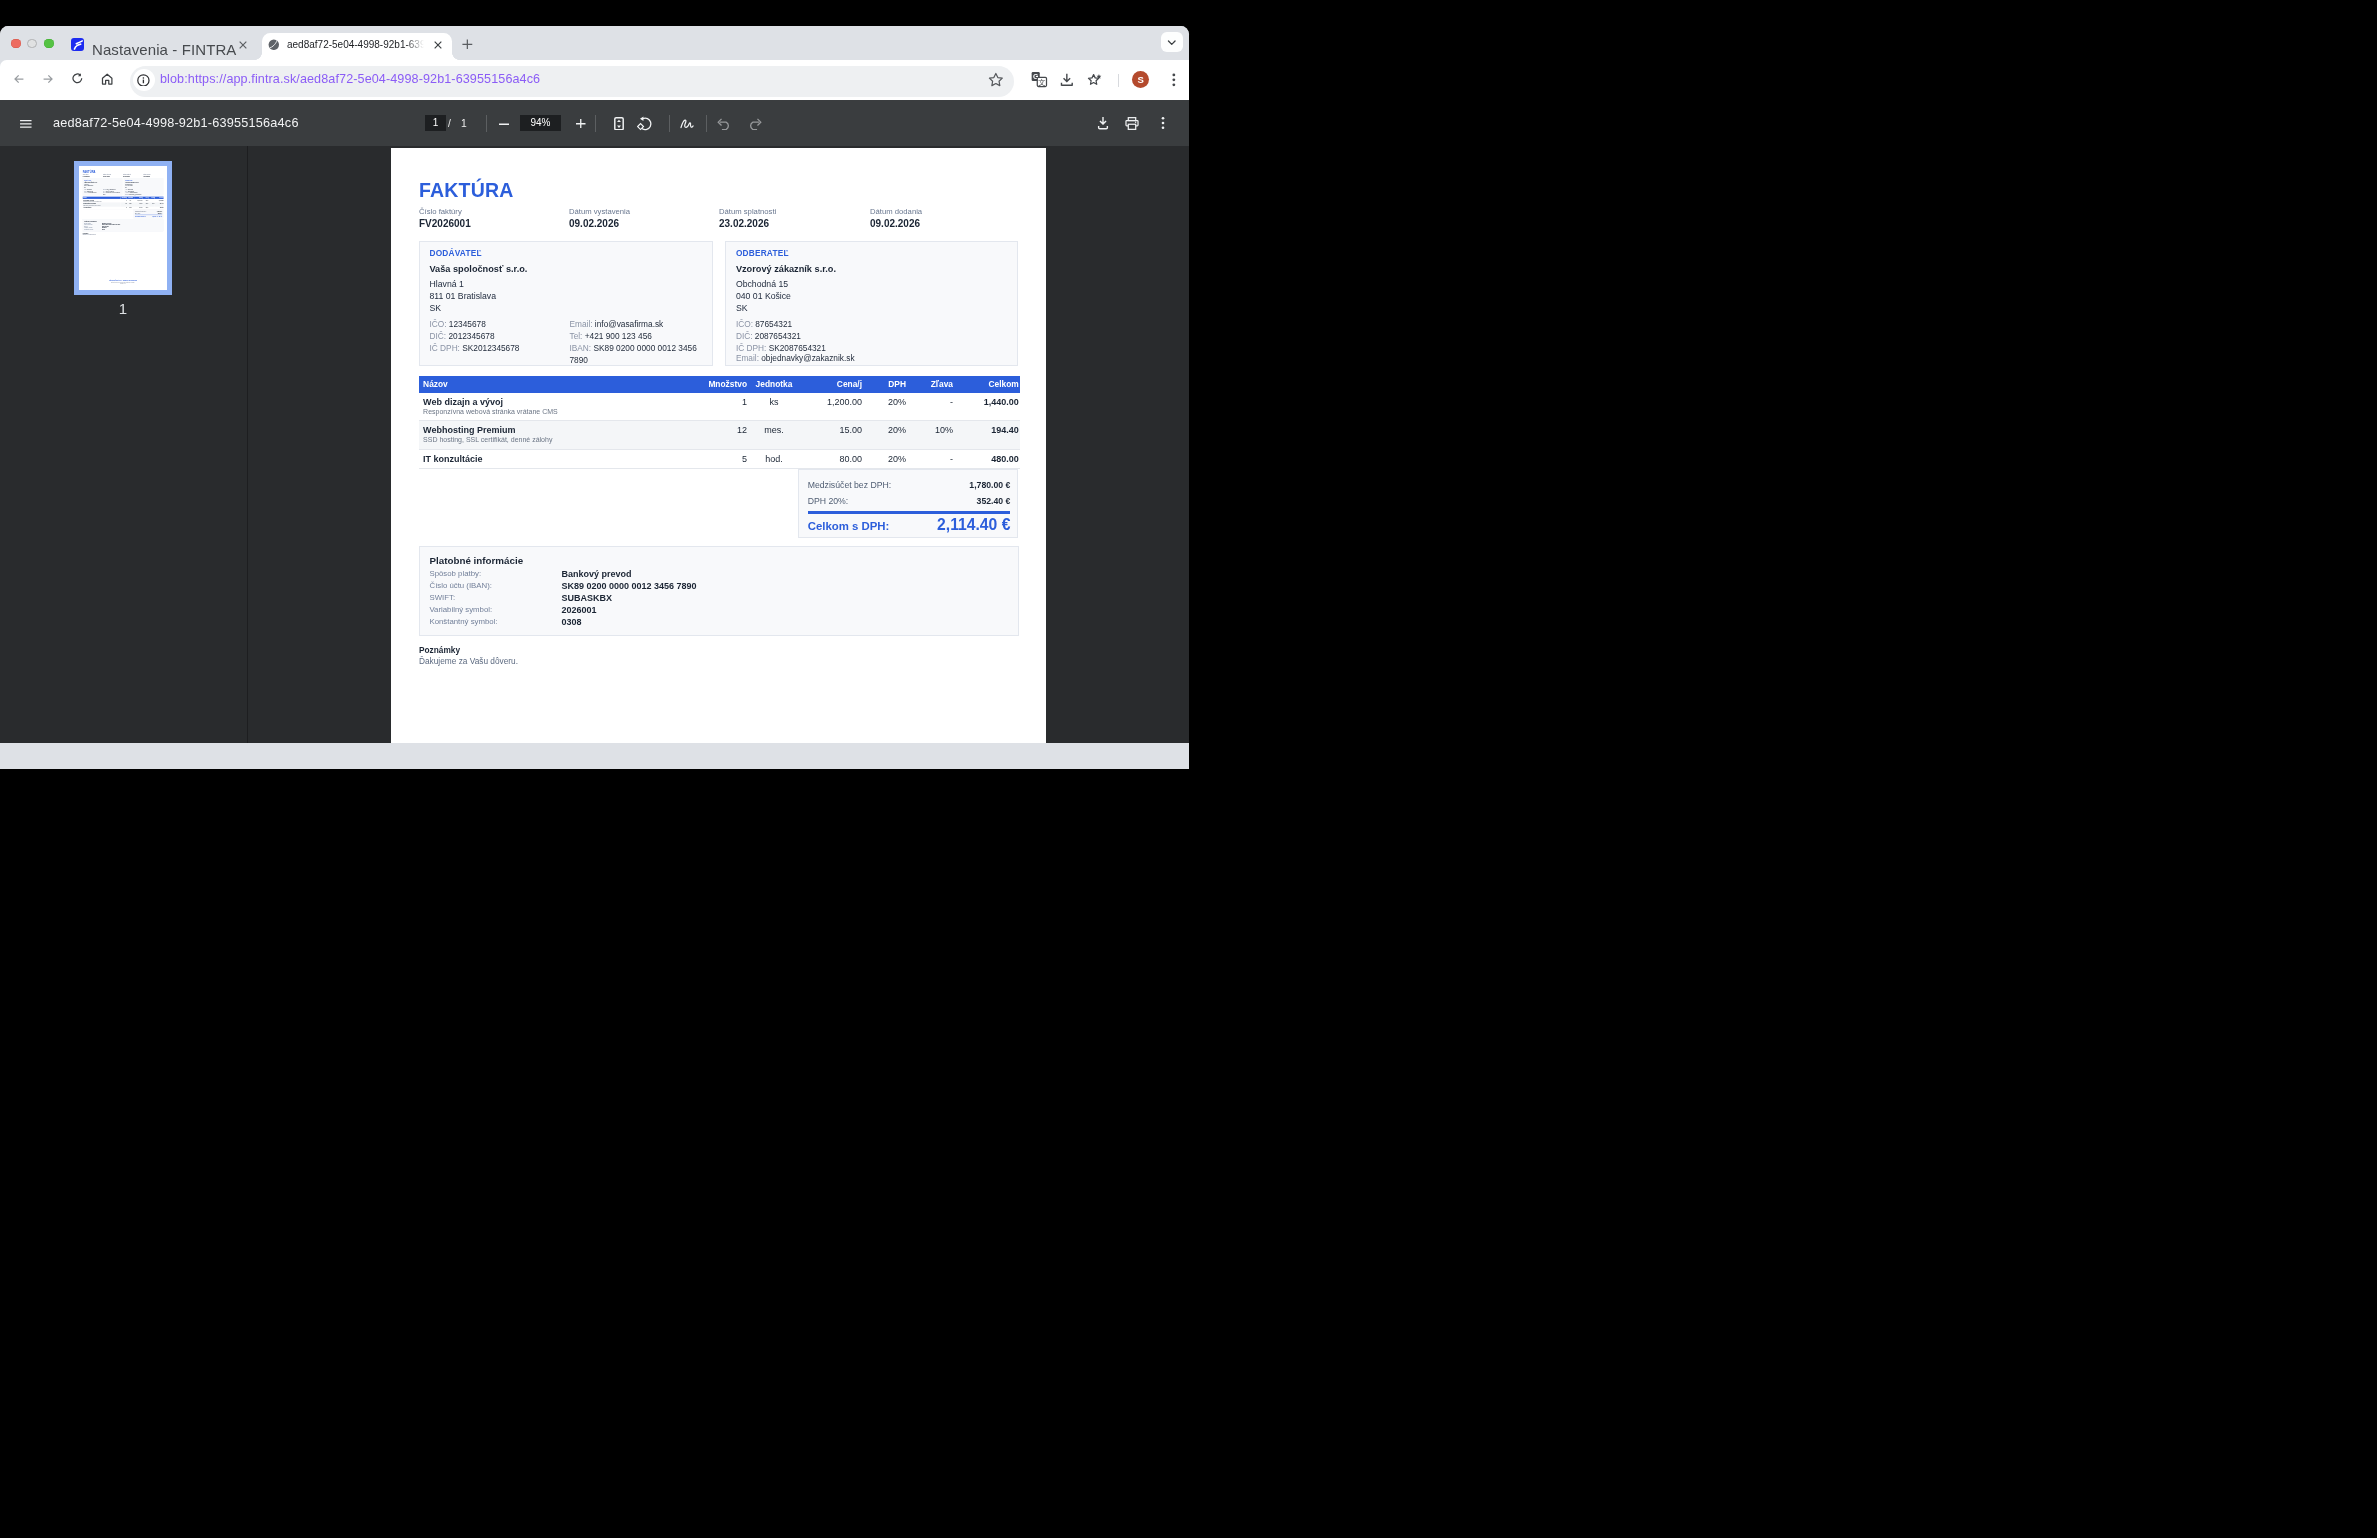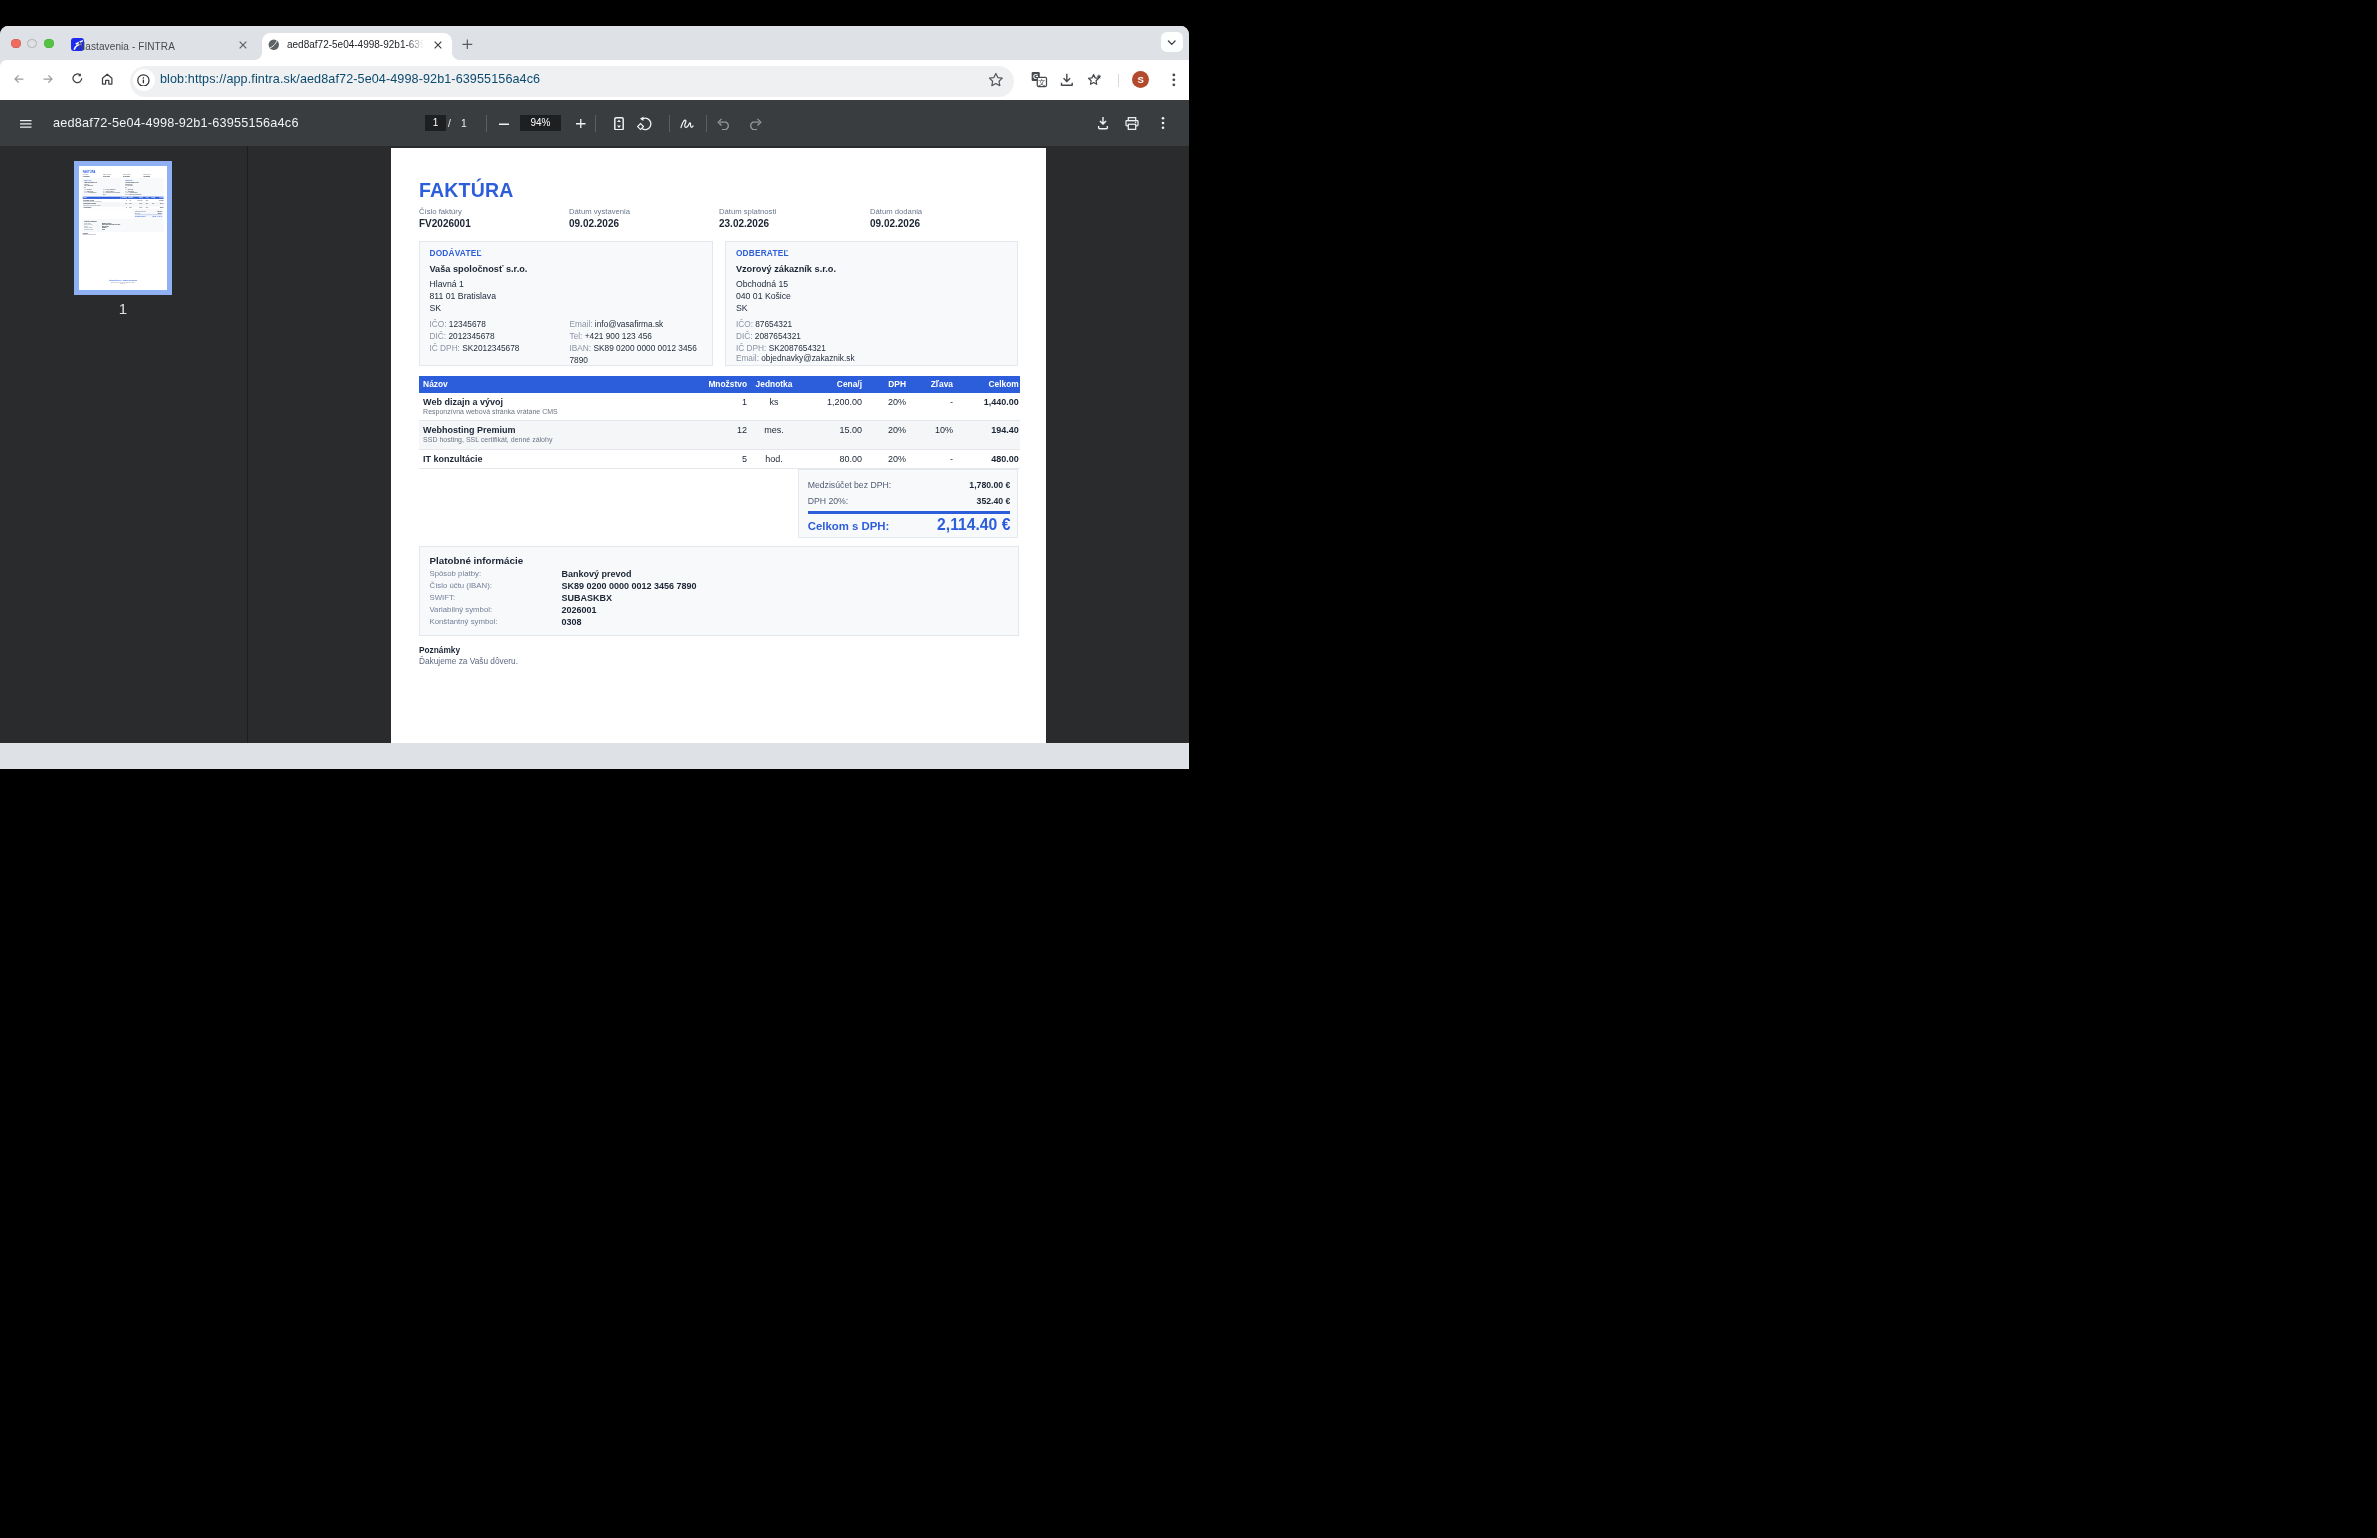--- a/index.html
+++ b/index.html
@@ -8,38 +8,38 @@
 .window { position:absolute; top:26.4px; left:0; width:1189px; height:743px; border-radius:8.3px 8.3px 0 0; overflow:hidden; background:#dee1e6; }
 .icon { position:absolute; }
 
 
 .tabstrip { position:relative; height:34px; background:#dee1e6; }
 .tl { position:absolute; top:12.5px; width:9.6px; height:9.6px; border-radius:50%; }
 .tl1 { left:11px; background:#ed6b60; box-shadow:inset 0 0 0 0.4px #d35548; }
 .tl2 { left:27px; background:#e0e1e2; border:0.4px solid #b0b1b3; }
 .tl3 { left:44px; background:#55c244; box-shadow:inset 0 0 0 0.4px #3fae31; }
 .fav1 { position:absolute; left:71px; top:11.5px; width:13.2px; height:13.2px; border-radius:2.9px; background:#1d2bf0; }
-.tab1title { position:absolute; left:78px; top:14.3px; font-size:10px; color:#474a4e; letter-spacing:0.1px; }
+.tab1title { position:absolute; left:92px; top:14.3px; font-size:15px; color:#474a4e; letter-spacing:0.1px; }
 .closex { position:absolute; width:10px; height:10px; }
 .cx1 { left:238px; top:13.6px; }
 .tabactive { position:absolute; left:262px; top:6.2px; width:190px; height:28px; background:#fff; border-radius:8.3px 8.3px 0 0; }
 .tabactive:before, .tabactive:after { content:""; position:absolute; bottom:0; width:8.3px; height:8.3px; background:transparent; }
 .tabactive:before { left:-8.3px; background:radial-gradient(circle at 0 0, transparent 7.8px, #fff 8.3px); }
 .tabactive:after { right:-8.3px; background:radial-gradient(circle at 100% 0, transparent 7.8px, #fff 8.3px); }
 .tab2title { position:absolute; left:287px; top:12.2px; font-size:10px; color:#1d1f23; width:137px; white-space:nowrap; overflow:hidden;
   -webkit-mask-image:linear-gradient(to right,#000 87%,transparent 100%); }
 .cx2 { left:433px; top:13.6px; }
 .plusbtn { position:absolute; left:462px; top:12.4px; width:10.7px; height:10.7px; }
 .chevpill { position:absolute; right:6.2px; top:5.4px; width:21.5px; height:20.6px; background:#fdfefe; border-radius:5.8px; }
 
 
 .addrbar { position:absolute; top:34px; left:0; width:1189px; height:40px; background:#fff; border-radius:6.6px 0 0 0; }
 .pill { position:absolute; left:130px; top:5.4px; width:884px; height:31px; background:#eef0f2; border-radius:15.7px; }
 .infocirc { position:absolute; left:133px; top:8.3px; width:22px; height:22px; border-radius:50%; background:#fff; }
-.urltext { position:absolute; left:160px; top:12px; font-size:12.6px; color:#0c4a6e; letter-spacing:0.1px; }
+.urltext { position:absolute; left:160px; top:12px; font-size:12.6px; color:#8b5cf6; letter-spacing:0.1px; }
 
 
 .pdfbar { position:absolute; top:74px; left:0; width:1189px; height:46px; background:#3a3d3f; }
 .fname { position:absolute; left:53px; top:16px; font-size:12.7px; color:#f2f3f4; letter-spacing:0.2px; }
 .chip { position:absolute; background:#1d1f21; color:#fff; font-size:10px; text-align:center; }
 .chip1 { left:425px; top:15px; width:21px; height:16px; line-height:16px; }
 .chipzoom { left:520px; top:15px; width:41px; height:16px; line-height:16px; }
 .slash1 { position:absolute; left:448px; top:17.3px; color:#eee; font-size:10.3px; }
 .pcount { position:absolute; left:461px; top:17.3px; color:#eee; font-size:10.3px; }
 .vsep { position:absolute; top:14.4px; width:0.8px; height:17.3px; background:#5c5f61; }

